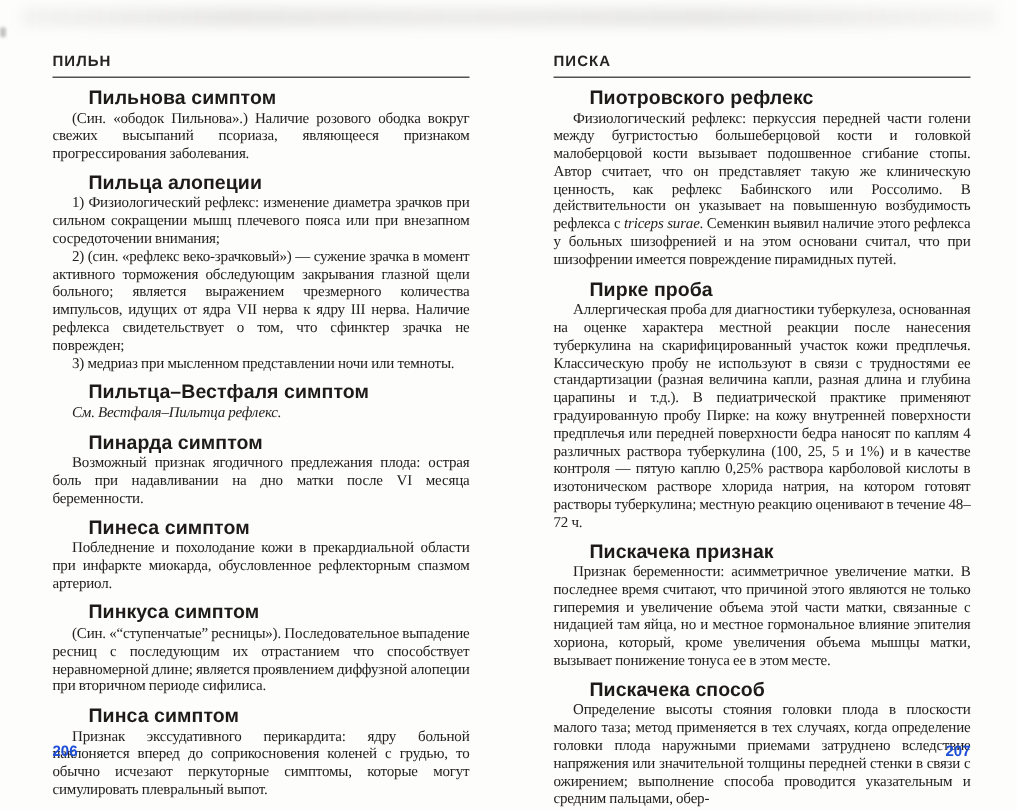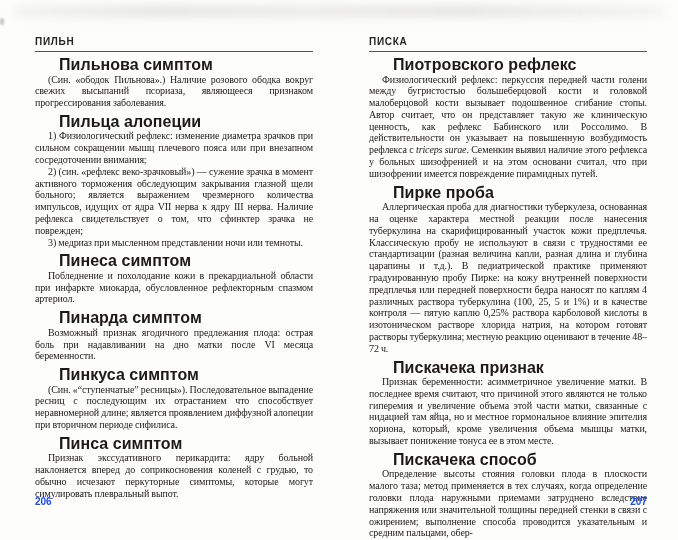--- a/index.html
+++ b/index.html
@@ -42,21 +42,21 @@
   }
   .page-right .running-head { }
   .head-rule {
     border: none; border-top: 1.1px solid #55534f;
     margin: 4px 0 0 0; height: 0;
   }
 
   .term {
     font-family: "Liberation Sans", sans-serif;
     font-weight: bold;
-    font-size: 16px;
+    font-size: 13px;
     line-height: 12px;
     letter-spacing: 0.05px;
     margin: 7px 0 2.5px 0;
     color: #1d1a17;
     padding-left: 24px;
   }
   .entry p {
     margin: 0;
     font-size: 10px;
     line-height: 11.8px;
@@ -94,29 +94,33 @@
     <p>(Син. «ободок Пильнова».) Наличие розового ободка вокруг свежих высыпаний псориаза, являющееся признаком прогрессирования заболевания.</p>
   </section>
 
   <section class="entry">
     <h3 class="term">Пильца алопеции</h3>
     <p>1) Физиологический рефлекс: изменение диаметра зрачков при сильном сокращении мышц плечевого пояса или при внезапном сосредоточении внимания;</p>
     <p>2) (син. «рефлекс веко-зрачковый») — сужение зрачка в момент активного торможения обследующим закрывания глазной щели больного; является выражением чрезмерного количества импульсов, идущих от ядра VII нерва к ядру III нерва. Наличие рефлекса свидетельствует о том, что сфинктер зрачка не поврежден;</p>
     <p>3) медриаз при мысленном представлении ночи или темноты.</p>
   </section>
 
-
   <section class="entry">
-    <h3 class="term">Пинеса симптом</h3>
-    <p>Побледнение и похолодание кожи в прекардиальной области при инфаркте миокарда, обусловленное рефлекторным спазмом артериол.</p>
+    <h3 class="term">Пильтца–Вестфаля симптом</h3>
+    <p class="see"><span>См. </span><span>Вестфаля–Пильтца рефлекс.</span></p>
   </section>
 
   <section class="entry">
     <h3 class="term">Пинарда симптом</h3>
     <p>Возможный признак ягодичного предлежания плода: острая боль при надавливании на дно матки после VI месяца беременности.</p>
+  </section>
+
+  <section class="entry">
+    <h3 class="term">Пинеса симптом</h3>
+    <p>Побледнение и похолодание кожи в прекардиальной области при инфаркте миокарда, обусловленное рефлекторным спазмом артериол.</p>
   </section>
 
   <section class="entry">
     <h3 class="term">Пинкуса симптом</h3>
     <p>(Син. «“ступенчатые” ресницы»). Последовательное выпадение ресниц с последующим их отрастанием что способствует неравномерной длине; является проявлением диффузной алопеции при вторичном периоде сифилиса.</p>
   </section>
 
   <section class="entry">
     <h3 class="term">Пинса симптом</h3>
     <p>Признак экссудативного перикардита: ядру больной наклоняется вперед до соприкосновения коленей с грудью, то обычно исчезают перкуторные симптомы, которые могут симулировать плевральный выпот.</p>

